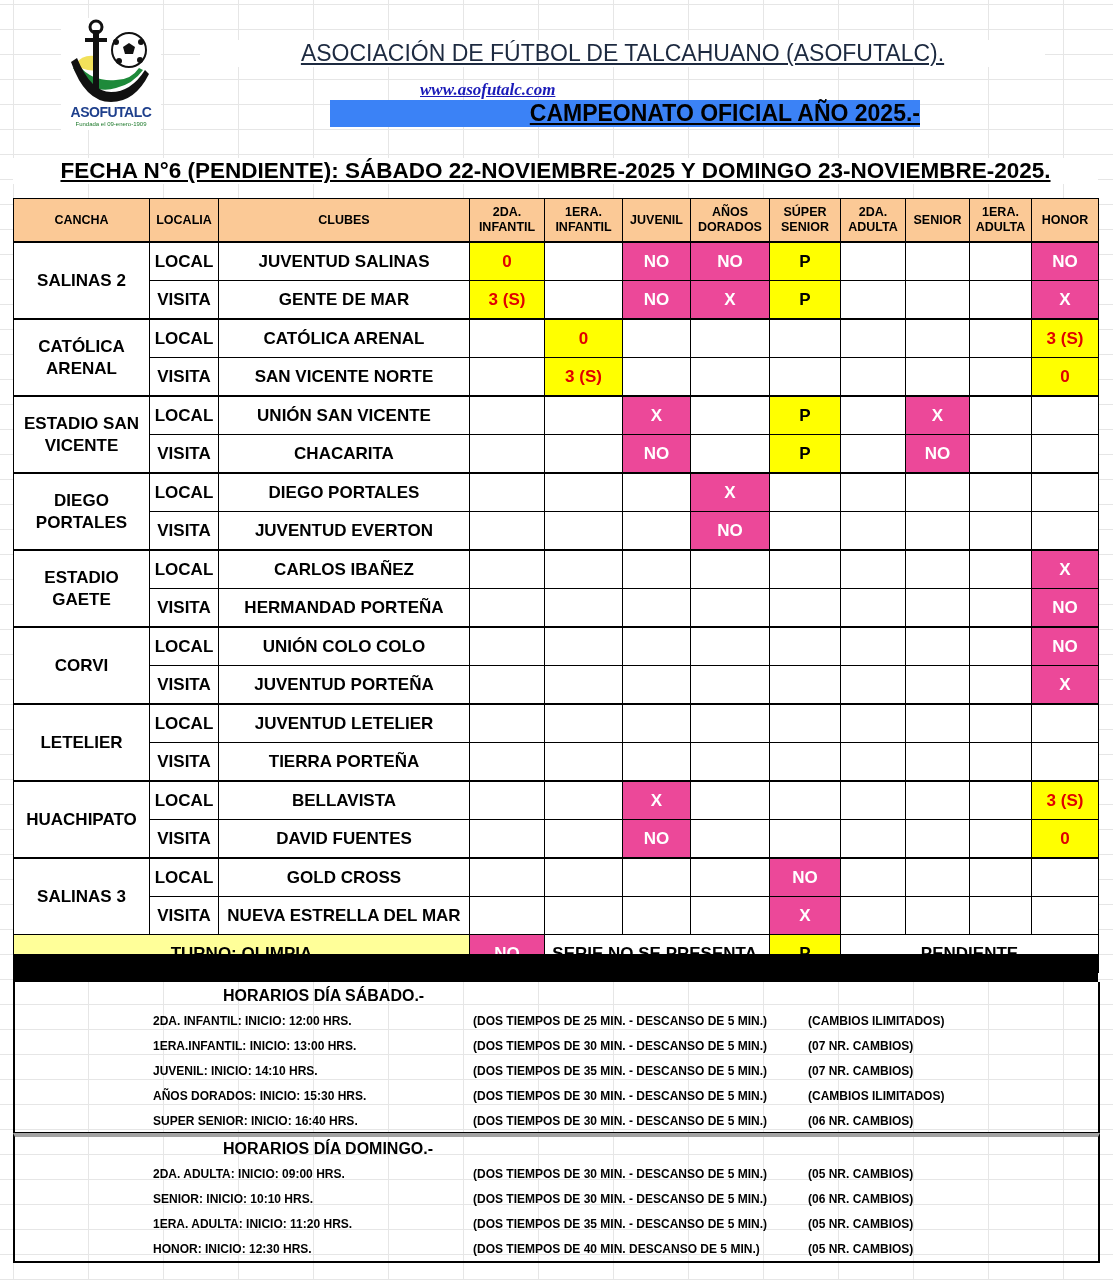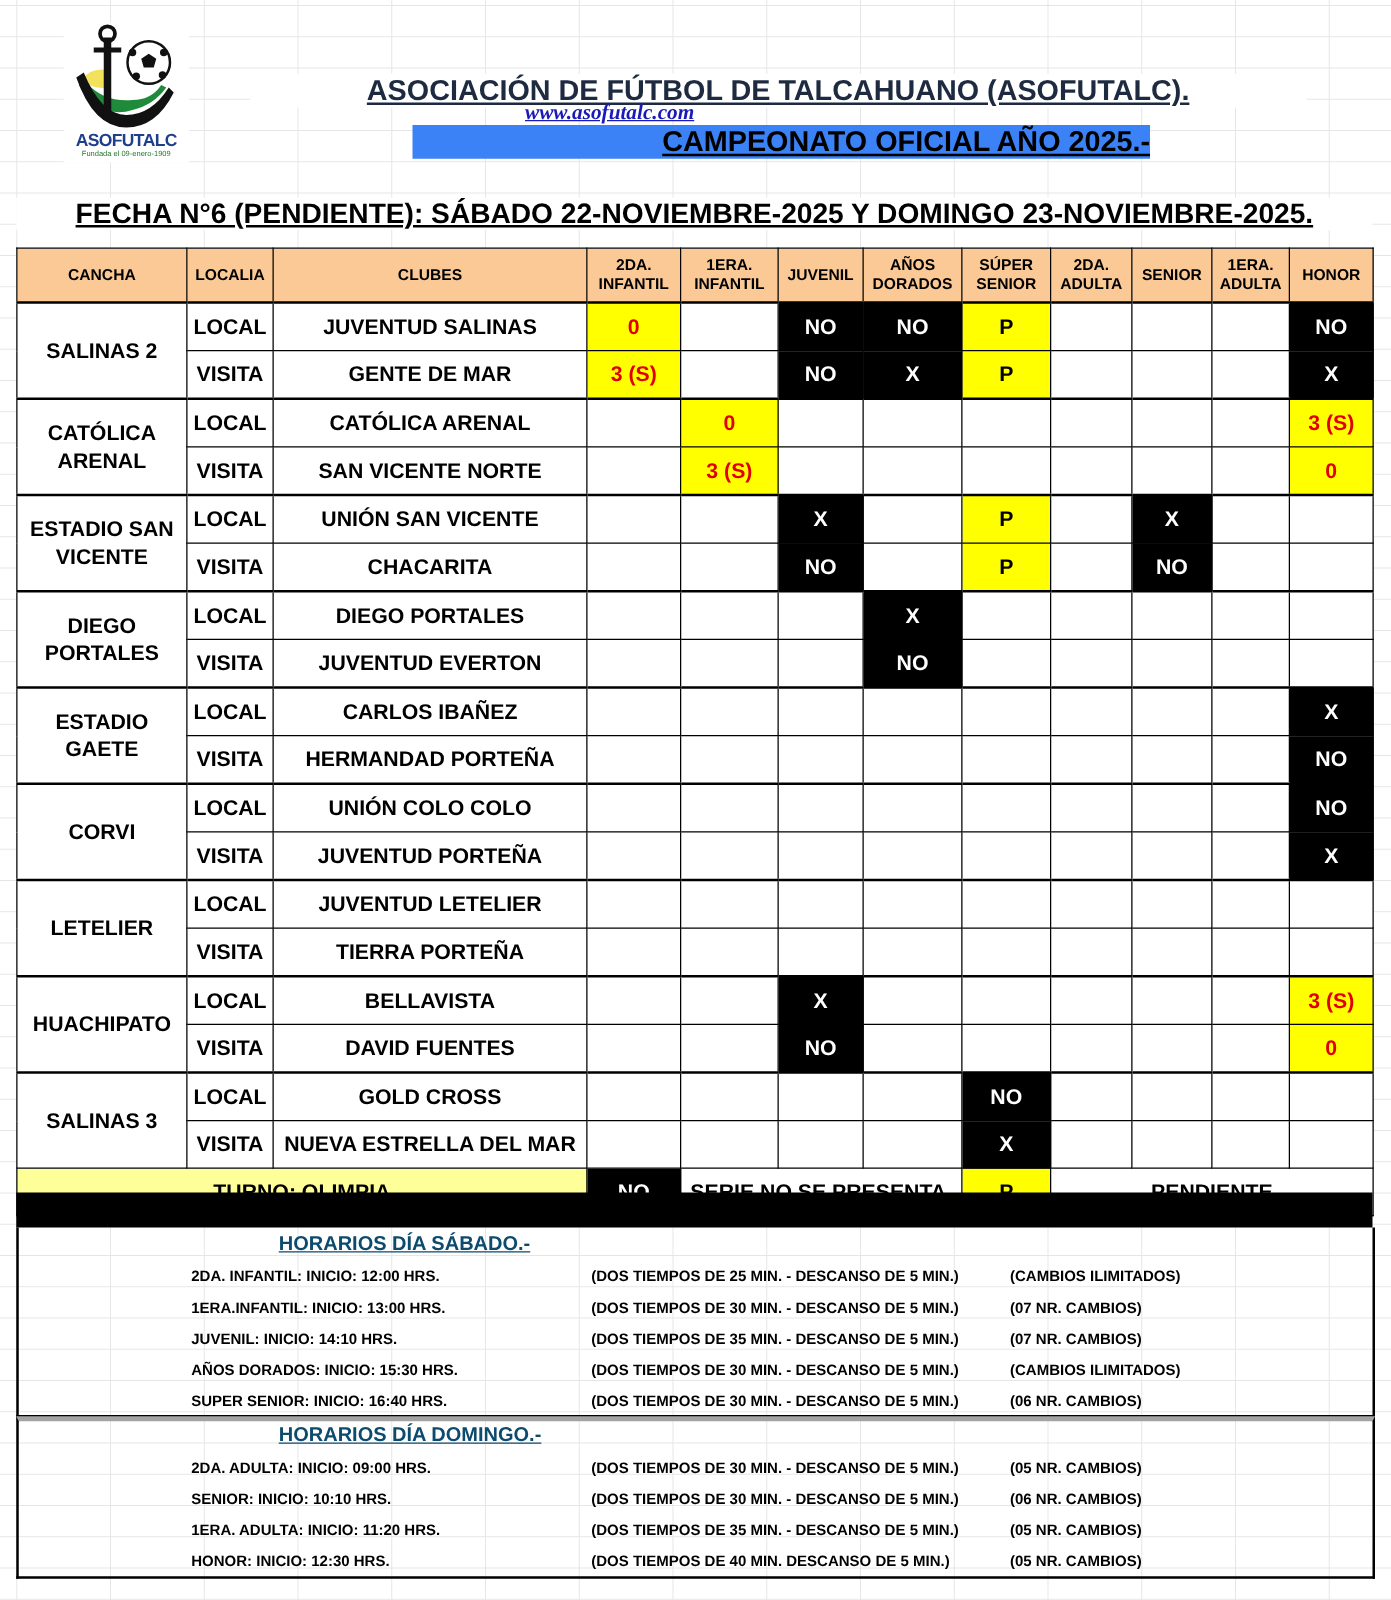--- a/index.html
+++ b/index.html
@@ -14,35 +14,34 @@
     position:absolute; inset:0;
     background-image:
       linear-gradient(to right, #e6e6e6 1px, transparent 1px),
       linear-gradient(to bottom, #e6e6e6 1px, transparent 1px);
     background-size: 75px 25px;
     background-position: 13px 4px;
     z-index:0;
   }
   .layer { position:absolute; z-index:1; }
 
-  .logo { left:51px; top:18px; width:100px; height:112px; background:#fff; }
+  .logo { left:61px; top:18px; width:100px; height:112px; background:#fff; }
   .logo .brand {
     position:absolute; left:0; width:100px; top:86px; text-align:center;
     font-weight:bold; font-size:14px; color:#1e3f8c; letter-spacing:-0.5px;
   }
   .logo .founded {
     position:absolute; left:0; width:100px; top:103px; text-align:center;
     font-size:6px; color:#1e7a2c;
   }
 
   .assoc-title {
     left:200px; top:40px; width:845px; text-align:center;
-    font-weight:bold; font-size:23px; color:#1d2a40; text-decoration:underline;
+    font-weight:normal; font-size:23px; color:#1d2a40; text-decoration:underline;
     background:#fff;
-    margin-top:19px;
   }
   .website {
     left:420px; top:80px; width:400px; text-align:left;
     font-family:"Liberation Serif", serif; font-style:italic; font-weight:bold;
     font-size:17px; color:#1a1ab8; text-decoration:underline;
   }
   .champ-title {
     left:330px; top:100px; width:590px; text-align:right;
     font-weight:bold; font-size:23px; color:#000; text-decoration:underline;
     background:#3b82f6;
@@ -64,39 +63,39 @@
   }
   table.fixture th {
     background:#fbc996; font-size:12.5px; height:42px; line-height:15px;
     border:1.5px solid #000;
   }
   table.fixture td { height:37px; font-size:17px; }
   td.cancha { font-size:17px; line-height:22px; }
   td.localia { font-size:17.5px; text-align:left; padding-left:3px; }
   td.club { font-size:17px; }
   td.res { font-size:21px; }
-  td.red { background:#000000; color:#fff; }
+  td.red { background:#ec4899; color:#fff; }
   td.yel { background:#ffff00; color:#e00000; }
   td.yel.p { color:#000; }
   tr.grp-top td { border-top:2px solid #000; }
   td.turno-label { background:#ffff99; font-size:16px; height:27px; }
   td.legend-text { text-align:left; padding-left:3px; font-size:14px; border:none; border-top:1px solid #000; border-bottom:1px solid #000;}
   td.legend-cell { font-size:17px; height:27px; }
 
   .black-bar { left:13px; top:954px; width:1085px; height:28px; background:#000; }
 
   .sched-box {
     position:absolute; left:13px; z-index:1; width:1083px;
     border:2px solid #000; border-top:none; background:transparent;
   }
   .sched-box.sat { top:982px; height:150px; }
   .sched-box.sun { top:1133px; height:124px; border-top:4px solid #a3a3a3; }
   .sched-title {
     position:absolute; left:208px; font-weight:bold; font-size:16px;
-    text-decoration:underline; color:#0c4a6e;
+    color:#000000;
   }
   .sched-row { position:absolute; left:138px; width:940px; height:25px; font-weight:bold; font-size:12px; }
   .sched-row .s-start { position:absolute; left:0; top:5px; }
   .sched-row .s-dur { position:absolute; left:320px; top:5px; }
   .sched-row .s-sub { position:absolute; left:655px; top:5px; }
 </style>
 </head>
 <body>
 
 <div class="bg-grid"></div>

